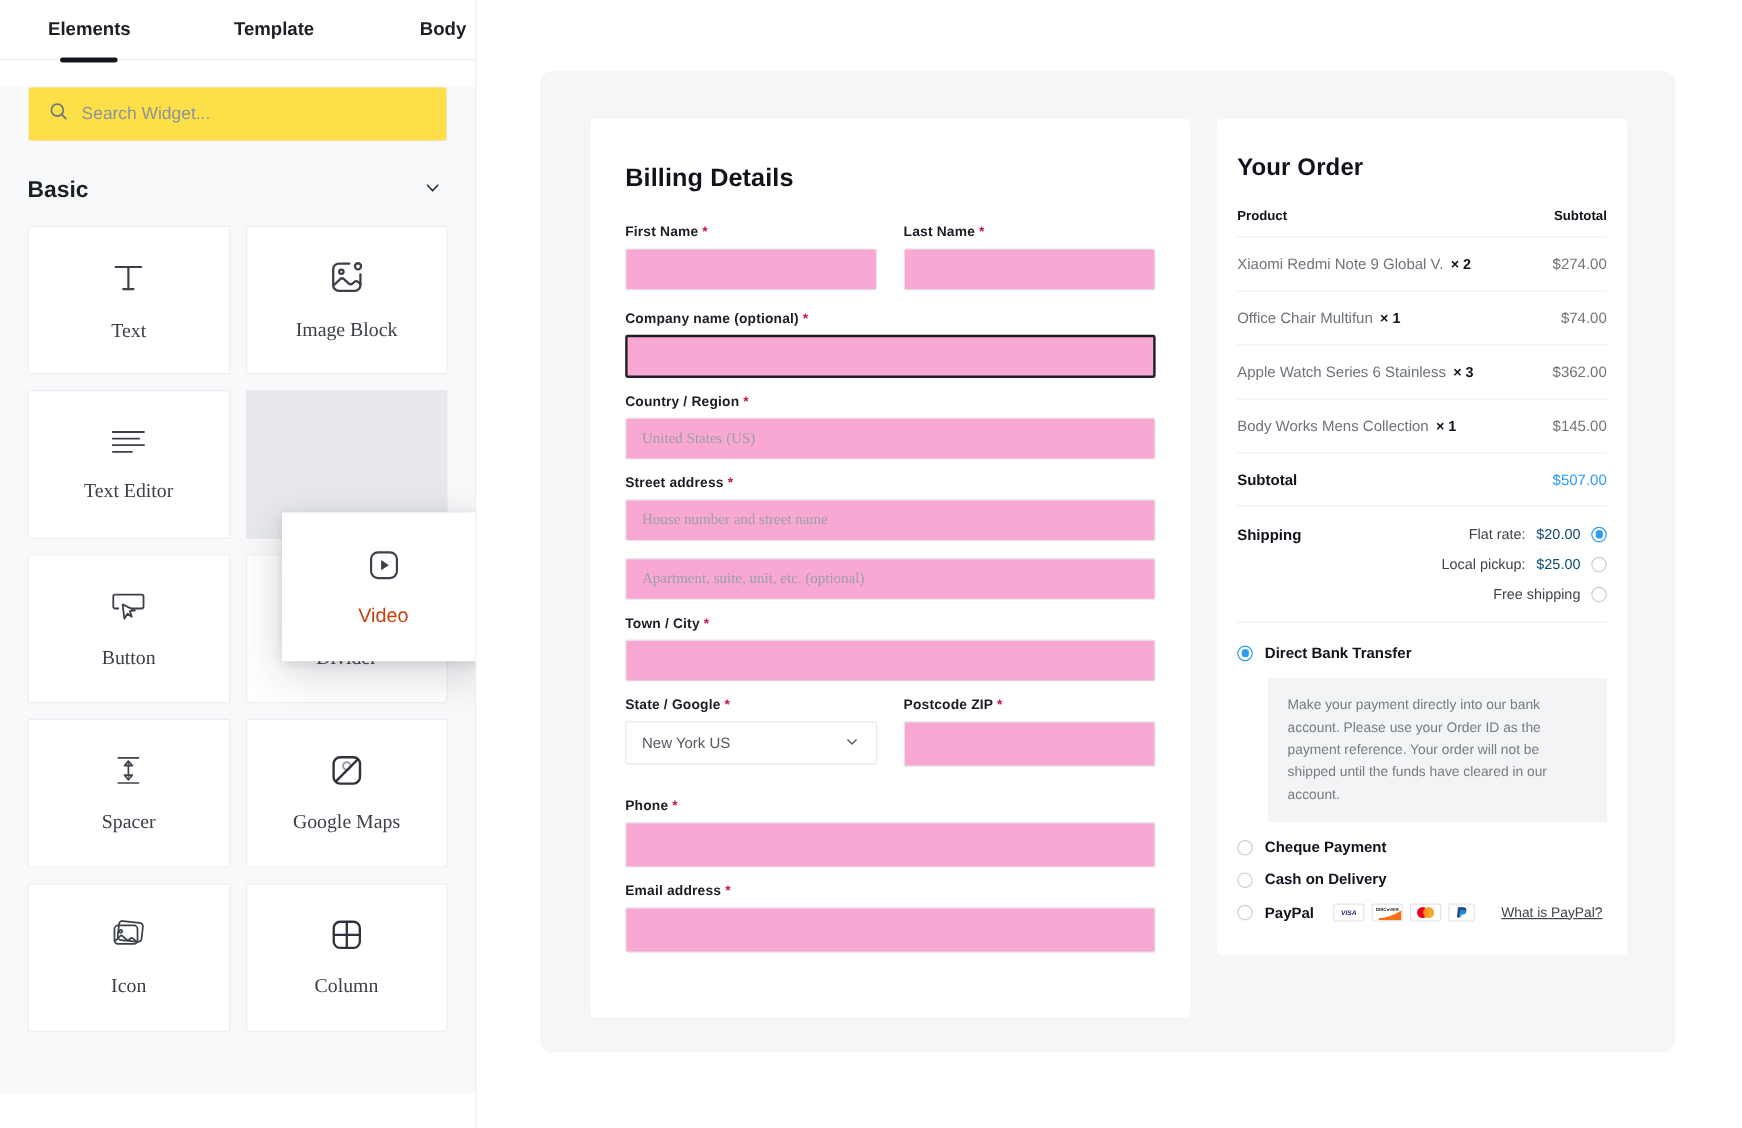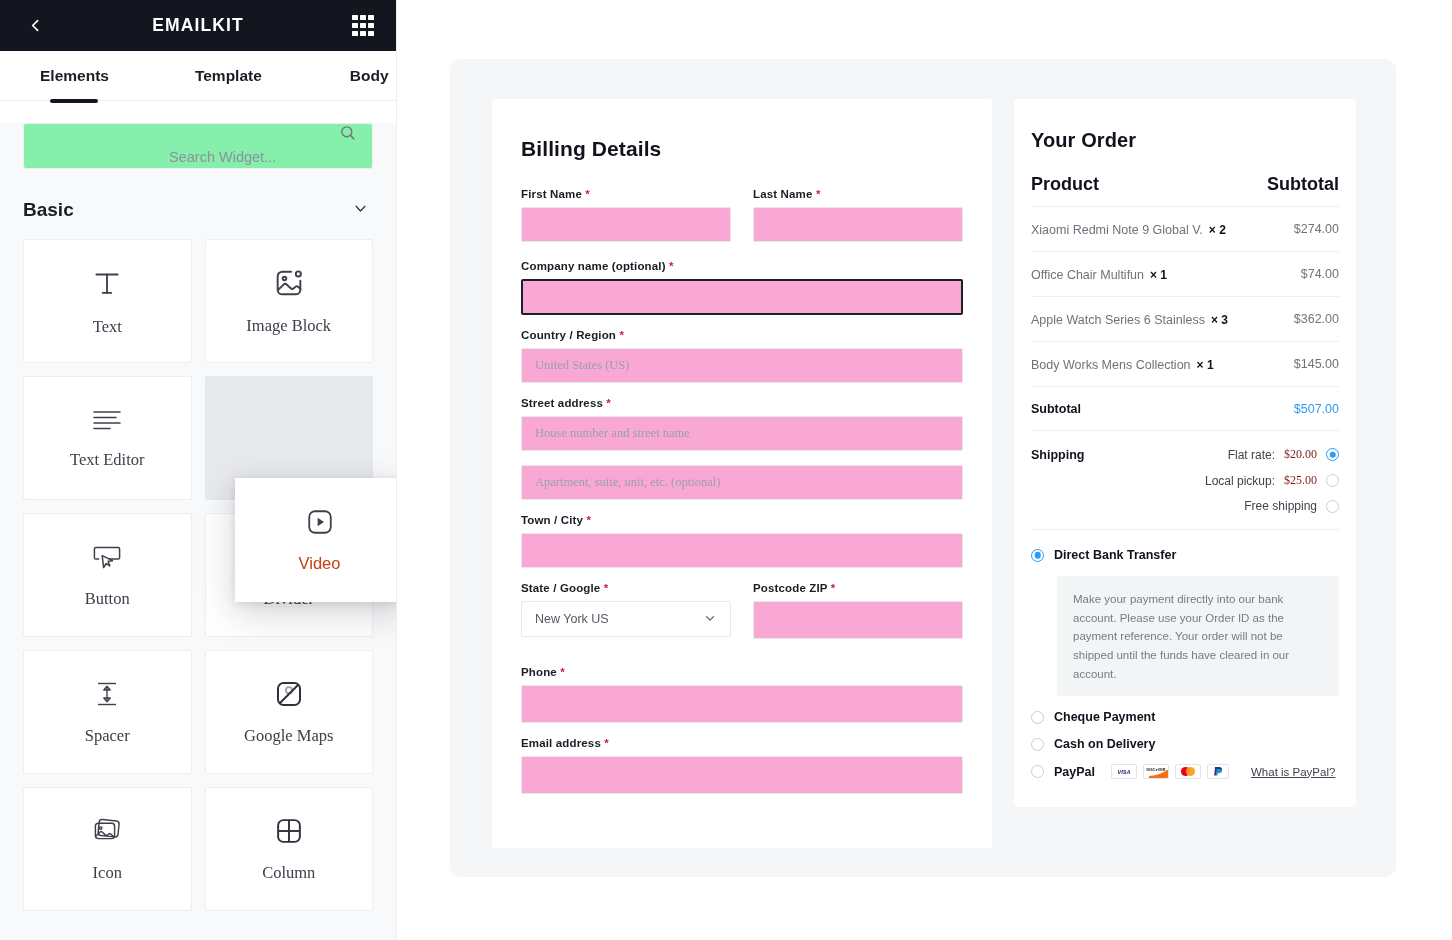--- a/index.html
+++ b/index.html
@@ -63,22 +63,22 @@
     content:""; position:absolute; left:50%; transform:translateX(-50%);
     bottom: -2px; width: 48px; height: 4px; background:#14161f; border-radius:2px;
   }
 
   #widgetpanel {
     background: #f8f9fa; height: 839px; padding: 0 23px;
     position: relative;
   }
   #search-wrap {
     margin-top: 22px;
-    height: 46px; background:#86efac; border:1px solid #eceef1; border-radius:3px;
-    display:flex; align-items:flex-end; padding: 0 16px; flex-direction: column;
+    height: 46px; background:#fde047; border:1px solid #eceef1; border-radius:3px;
+    display:flex; align-items:center; padding: 0 16px;
   }
   #search-wrap svg { flex: 0 0 auto; }
   #search-input {
     border:0; outline:0; flex:1; margin-left: 11px;
     font-family: "Liberation Sans", sans-serif;
     font-size: 14.5px; color:#555a63; background:transparent;
   }
   #search-input::placeholder { color: #8d929b; }
 
   #section-head {
@@ -152,34 +152,34 @@
   .fselect span { font-size: 12.5px; color:#545963; }
   .fselect .chev { margin-left:auto; }
 
   
   .orow {
     display:flex; align-items:center; justify-content:space-between;
     padding: 13px 0; border-bottom:1px solid #edeff1;
   }
   .orow.head { padding: 0 0 11px 0; }
   .orow.head .oname, .orow.head .oprice {
-    font-size: 18px; font-weight:700; color:#10131c;
+    font-size: 11px; font-weight:700; color:#10131c;
   }
   .oname { font-size: 12.5px; color:#6d727b; }
   .oqty { font-size: 12px; color:#10131c; font-weight:700; margin-left: 6px; }
   .oprice { font-size: 12.5px; color:#737373; }
   .orow.subtotal { padding: 15px 0 14px 0; }
   .orow.subtotal .oname { font-weight:700; color:#10131c; }
   .orow.subtotal .oprice { font-weight:400; color:#2b9bf3; }
 
   #shipping { display:flex; justify-content:space-between; padding: 16px 0 16px 0; border-bottom:1px solid #edeff1; }
   #shipping .slabel { font-size:12.5px; font-weight:700; color:#10131c; padding-top:1px; }
   #shipping .sopts { display:flex; flex-direction:column; align-items:flex-end; gap: 11px; }
   .sopt { display:flex; align-items:center; gap: 9px; font-size: 12px; color:#3e434c; cursor:pointer; }
-  .sopt .amt { color:#7f1d1d;font-family:Liberation Serif, serif; }
+  .sopt .amt { color:#0c4a6e; }
 
   .radio { width: 13px; height: 13px; border-radius:50%; border:1.4px solid #c9ced6; background:#fff; flex:0 0 auto; position:relative; }
   .radio.on { border-color:#2b9bf3; border-width:1.5px; }
   .radio.on::after {
     content:""; position:absolute; left:50%; top:50%; transform:translate(-50%,-50%);
     width:6.5px; height:6.5px; border-radius:50%; background:#2b9bf3;
   }
 
   #paysec { padding-top: 18px; }
   .payrow { display:flex; align-items:center; gap: 10px; margin-bottom: 0; cursor:pointer; }
@@ -200,39 +200,20 @@
     font-size: 11.5px; color:#3e434c; text-decoration: underline; margin-left: 12px; cursor:pointer;
   }
 </style>
 </head>
 <body>
 
 <div id="root">
 
   <div id="sidebar">
 
-    <div id="topbar">
-      <div class="back-btn">
-        <svg width="17" height="17" viewBox="0 0 24 24" fill="none" stroke="#ffffff" stroke-width="2.4" stroke-linecap="round" stroke-linejoin="round">
-            <polyline points="15 5 8 12 15 19"></polyline>
-          </svg>
-      </div>
-      <div id="app-title">EMAILKIT</div>
-      <div class="grid-btn">
-        <i></i>
-          <i></i>
-          <i></i>
-          <i></i>
-          <i></i>
-          <i></i>
-          <i></i>
-          <i></i>
-          <i></i>
-      </div>
-    </div>
 
     <div id="tabs">
       <div class="tab t1 active">Elements</div>
       <div class="tab t2">Template</div>
       <div class="tab t3">Body</div>
     </div>
 
     <div id="widgetpanel">
 
       <div id="search-wrap">

